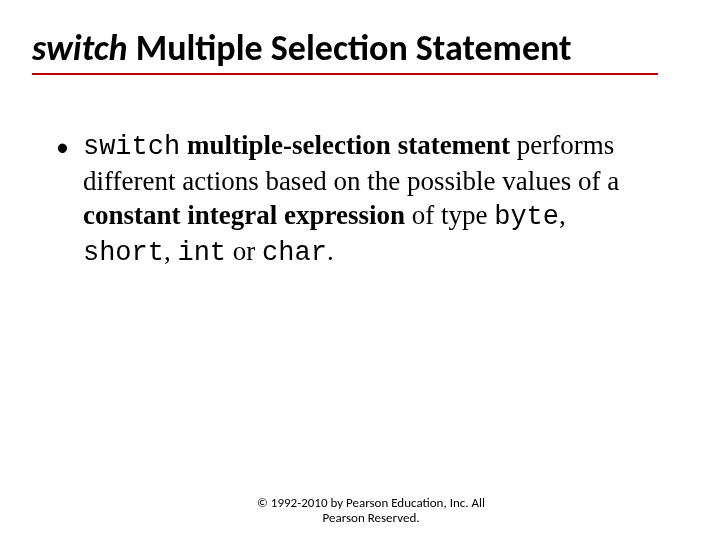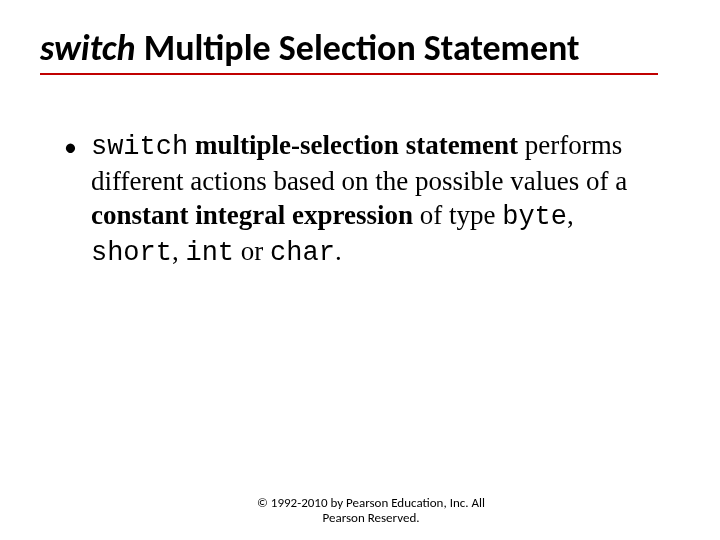--- a/index.html
+++ b/index.html
@@ -10,21 +10,21 @@
     background: #ffffff;
     font-family: "Times New Roman", Times, serif;
     color: #000000;
     position: relative;
     overflow: hidden;
   }
   .slide {
     box-sizing: border-box;
     width: 698px;
     height: 540px;
-    padding: 28px 40px 0 40px;
+    padding: 28px 40px 0 32px;
     position: relative;
   }
   .title {
     font-family: Calibri, "Segoe UI", Arial, sans-serif;
     font-size: 36px;
     font-weight: 700;
     line-height: 1.15;
     letter-spacing: 0px;
   }
   .title .sw {

